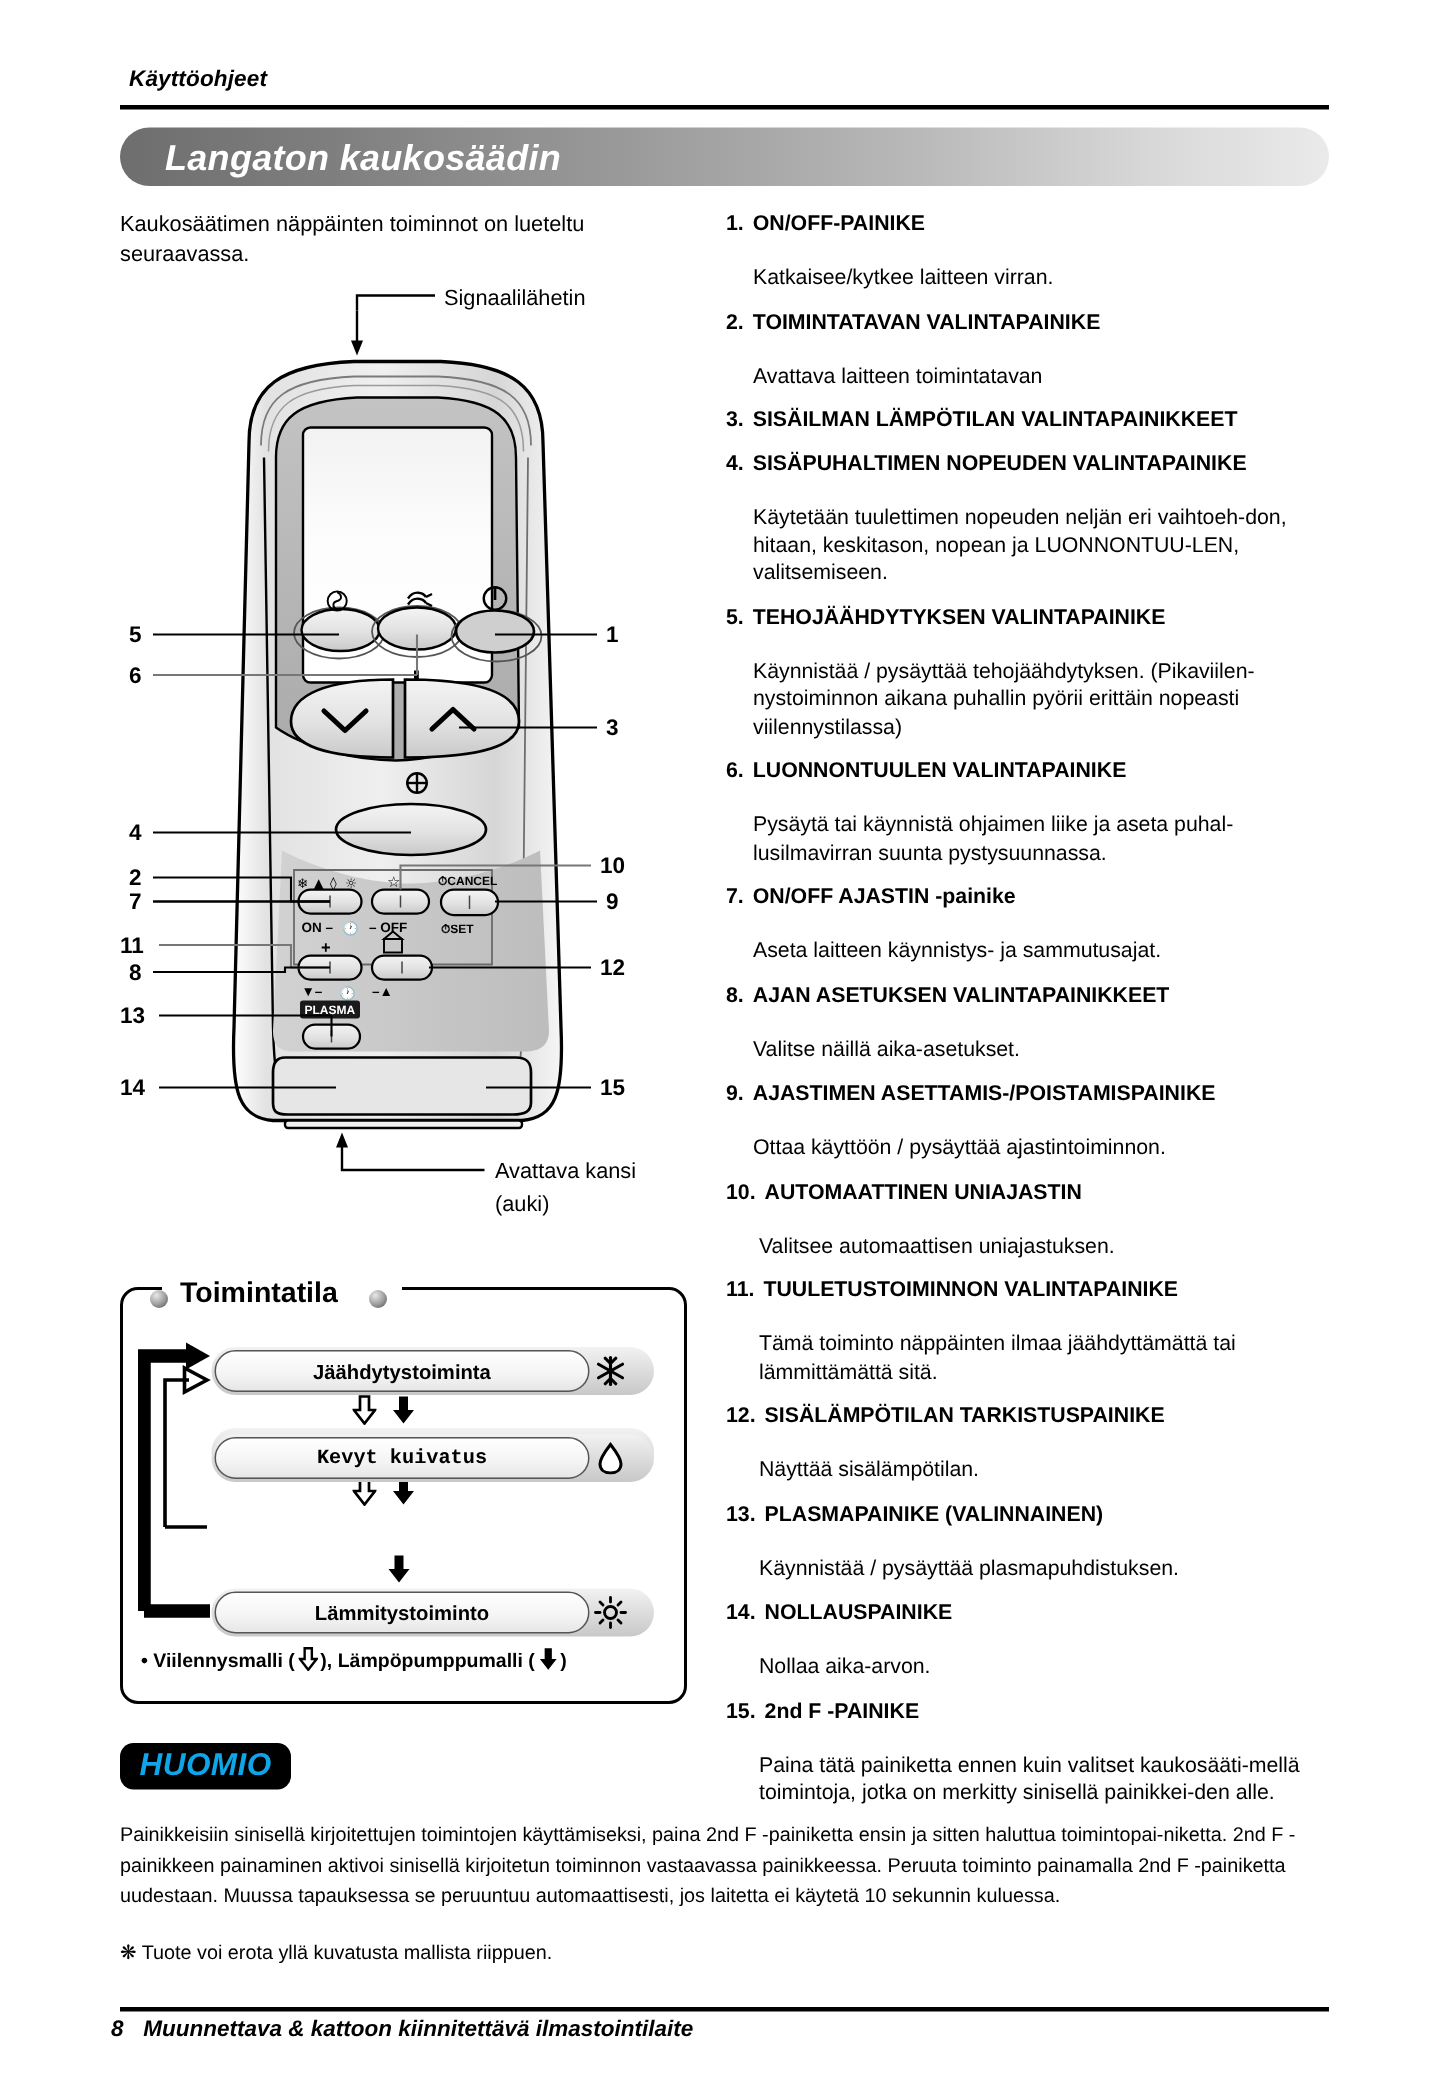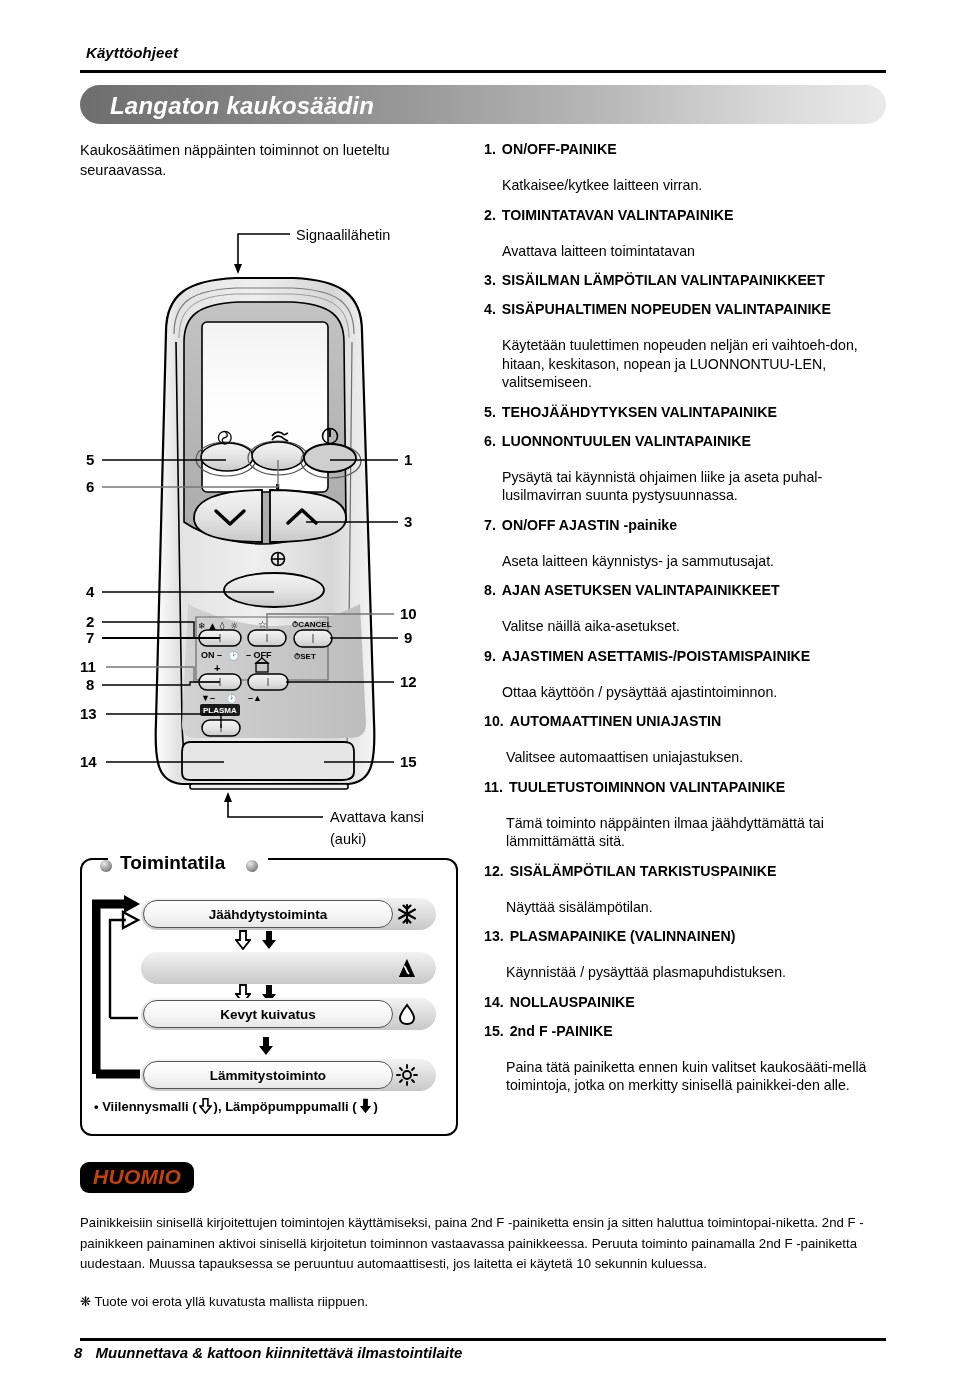--- a/index.html
+++ b/index.html
@@ -37,21 +37,21 @@
     text-align:right;
   }
 
   
   #intro {
     position:absolute; left:80px; top:140px; width:370px;
     font-size:14.5px; line-height:20px;
   }
 
   
-  #diagram { position:absolute; left:78px; top:185px; width:400px; height:660px;margin-top:37px; }
+  #diagram { position:absolute; left:78px; top:185px; width:400px; height:660px; }
   #diagram svg { display:block; }
 
   
   #spec-list {
     position:absolute; left:484px; top:140px; width:410px;
   }
   .spec-item { margin-bottom:11px; }
   .spec-head {
     font-size:14.2px; font-weight:700; line-height:18px;
     display:flex; gap:6px;
@@ -94,40 +94,40 @@
     background:linear-gradient(to bottom,#ffffff 0%,#f4f4f4 60%,#e6e6e6 100%);
     display:flex; align-items:center; justify-content:center;
     font-size:13.5px; font-weight:700;
   }
   .mode-row .sym {
     position:absolute; right:10px; top:0; height:32px; width:38px;
     display:flex; align-items:center; justify-content:center;
   }
   #mode-row-0 { top:898px; }
   #mode-row-1 { top:952px; }
-  #mode-row-2 { top:998px; }
+  #mode-row-2 { top:956px;font-family:Liberation Mono, monospace; }
   #mode-row-3 { top:1059px; }
 
   .arrow-pair {
     position:absolute; left:235px; width:80px; height:22px;
     display:flex; gap:10px; align-items:center;
   }
   #arrow-pair-0 { top:929px; }
   #arrow-pair-1 { top:983px; }
   #arrow-single { position:absolute; left:258px; top:1036px; }
 
   #mode-footnote {
     position:absolute; left:94px; top:1098px; width:360px;
     font-size:13px; font-weight:700; display:flex; align-items:flex-end; gap:2px;
   }
 
   
   #huomio-badge {
     position:absolute; left:80px; top:1162px;
-    background:#000; color:#c2410c; border-radius:9px;
+    background:#000; color:#0ea5e9; border-radius:9px;
     padding:3px 13px 4px 13px;
     font-size:21px; font-weight:700; font-style:italic; letter-spacing:.3px;
   }
   #huomio-text {
     position:absolute; left:80px; top:1213px; width:806px;
     font-size:13.2px; line-height:20.5px;
   }
   #huomio-note {
     position:absolute; left:80px; top:1293px; width:806px;
     font-size:13.2px; line-height:18px;
@@ -412,20 +412,21 @@
         <span class="spec-num">4.</span>
         <span class="spec-title">SISÄPUHALTIMEN NOPEUDEN VALINTAPAINIKE</span>
       </div>
       <div class="spec-body">Käytetään tuulettimen nopeuden neljän eri vaihtoeh-don, hitaan, keskitason, nopean ja LUONNONTUU-LEN, valitsemiseen.</div>
     </div>
     <div class="spec-item">
       <div class="spec-head">
         <span class="spec-num">5.</span>
         <span class="spec-title">TEHOJÄÄHDYTYKSEN VALINTAPAINIKE</span>
       </div>
+      <div class="spec-body">Käynnistää / pysäyttää tehojäähdytyksen. (Pikaviilen-nystoiminnon aikana puhallin pyörii erittäin nopeasti viilennystilassa)</div>
     </div>
     <div class="spec-item">
       <div class="spec-head">
         <span class="spec-num">6.</span>
         <span class="spec-title">LUONNONTUULEN VALINTAPAINIKE</span>
       </div>
       <div class="spec-body">Pysäytä tai käynnistä ohjaimen liike ja aseta puhal-lusilmavirran suunta pystysuunnassa.</div>
     </div>
     <div class="spec-item">
       <div class="spec-head">
@@ -474,20 +475,21 @@
         <span class="spec-num">13.</span>
         <span class="spec-title">PLASMAPAINIKE (VALINNAINEN)</span>
       </div>
       <div class="spec-body">Käynnistää / pysäyttää plasmapuhdistuksen.</div>
     </div>
     <div class="spec-item wide">
       <div class="spec-head">
         <span class="spec-num">14.</span>
         <span class="spec-title">NOLLAUSPAINIKE</span>
       </div>
+      <div class="spec-body">Nollaa aika-arvon.</div>
     </div>
     <div class="spec-item wide">
       <div class="spec-head">
         <span class="spec-num">15.</span>
         <span class="spec-title">2nd F -PAINIKE</span>
       </div>
       <div class="spec-body">Paina tätä painiketta ennen kuin valitset kaukosääti-mellä toimintoja, jotka on merkitty sinisellä painikkei-den alle.</div>
     </div>
   </div>
 

